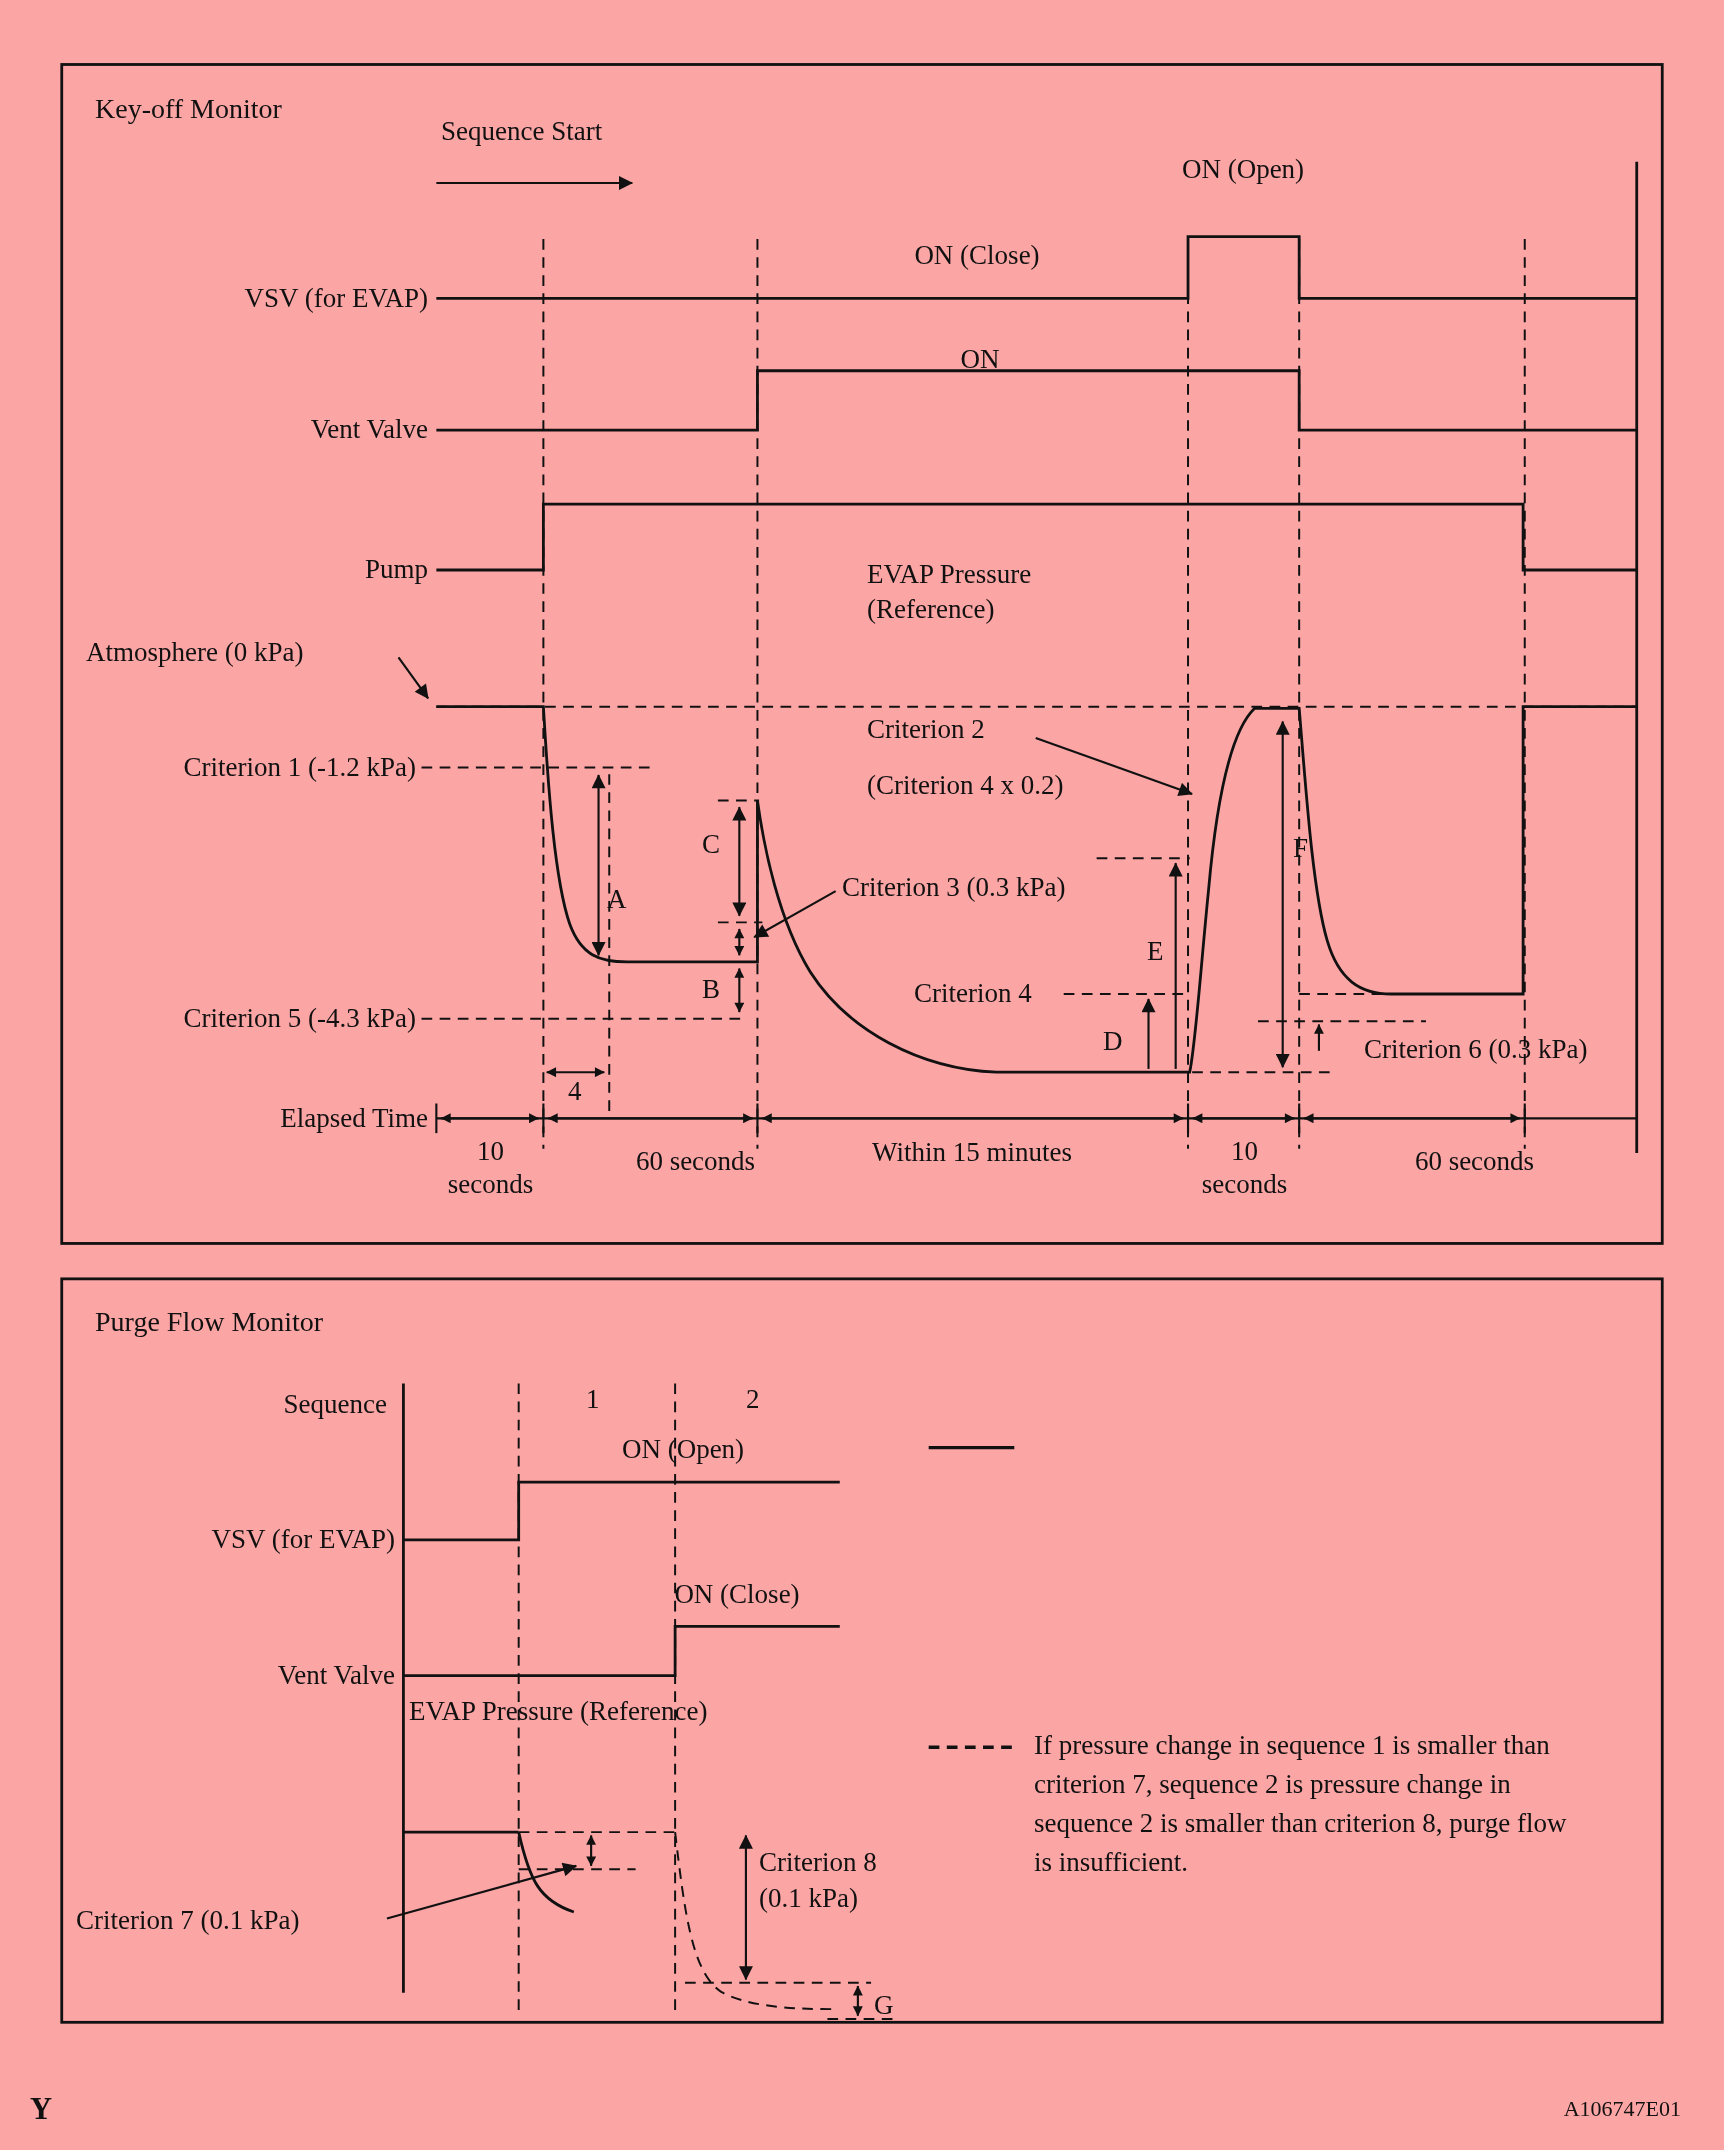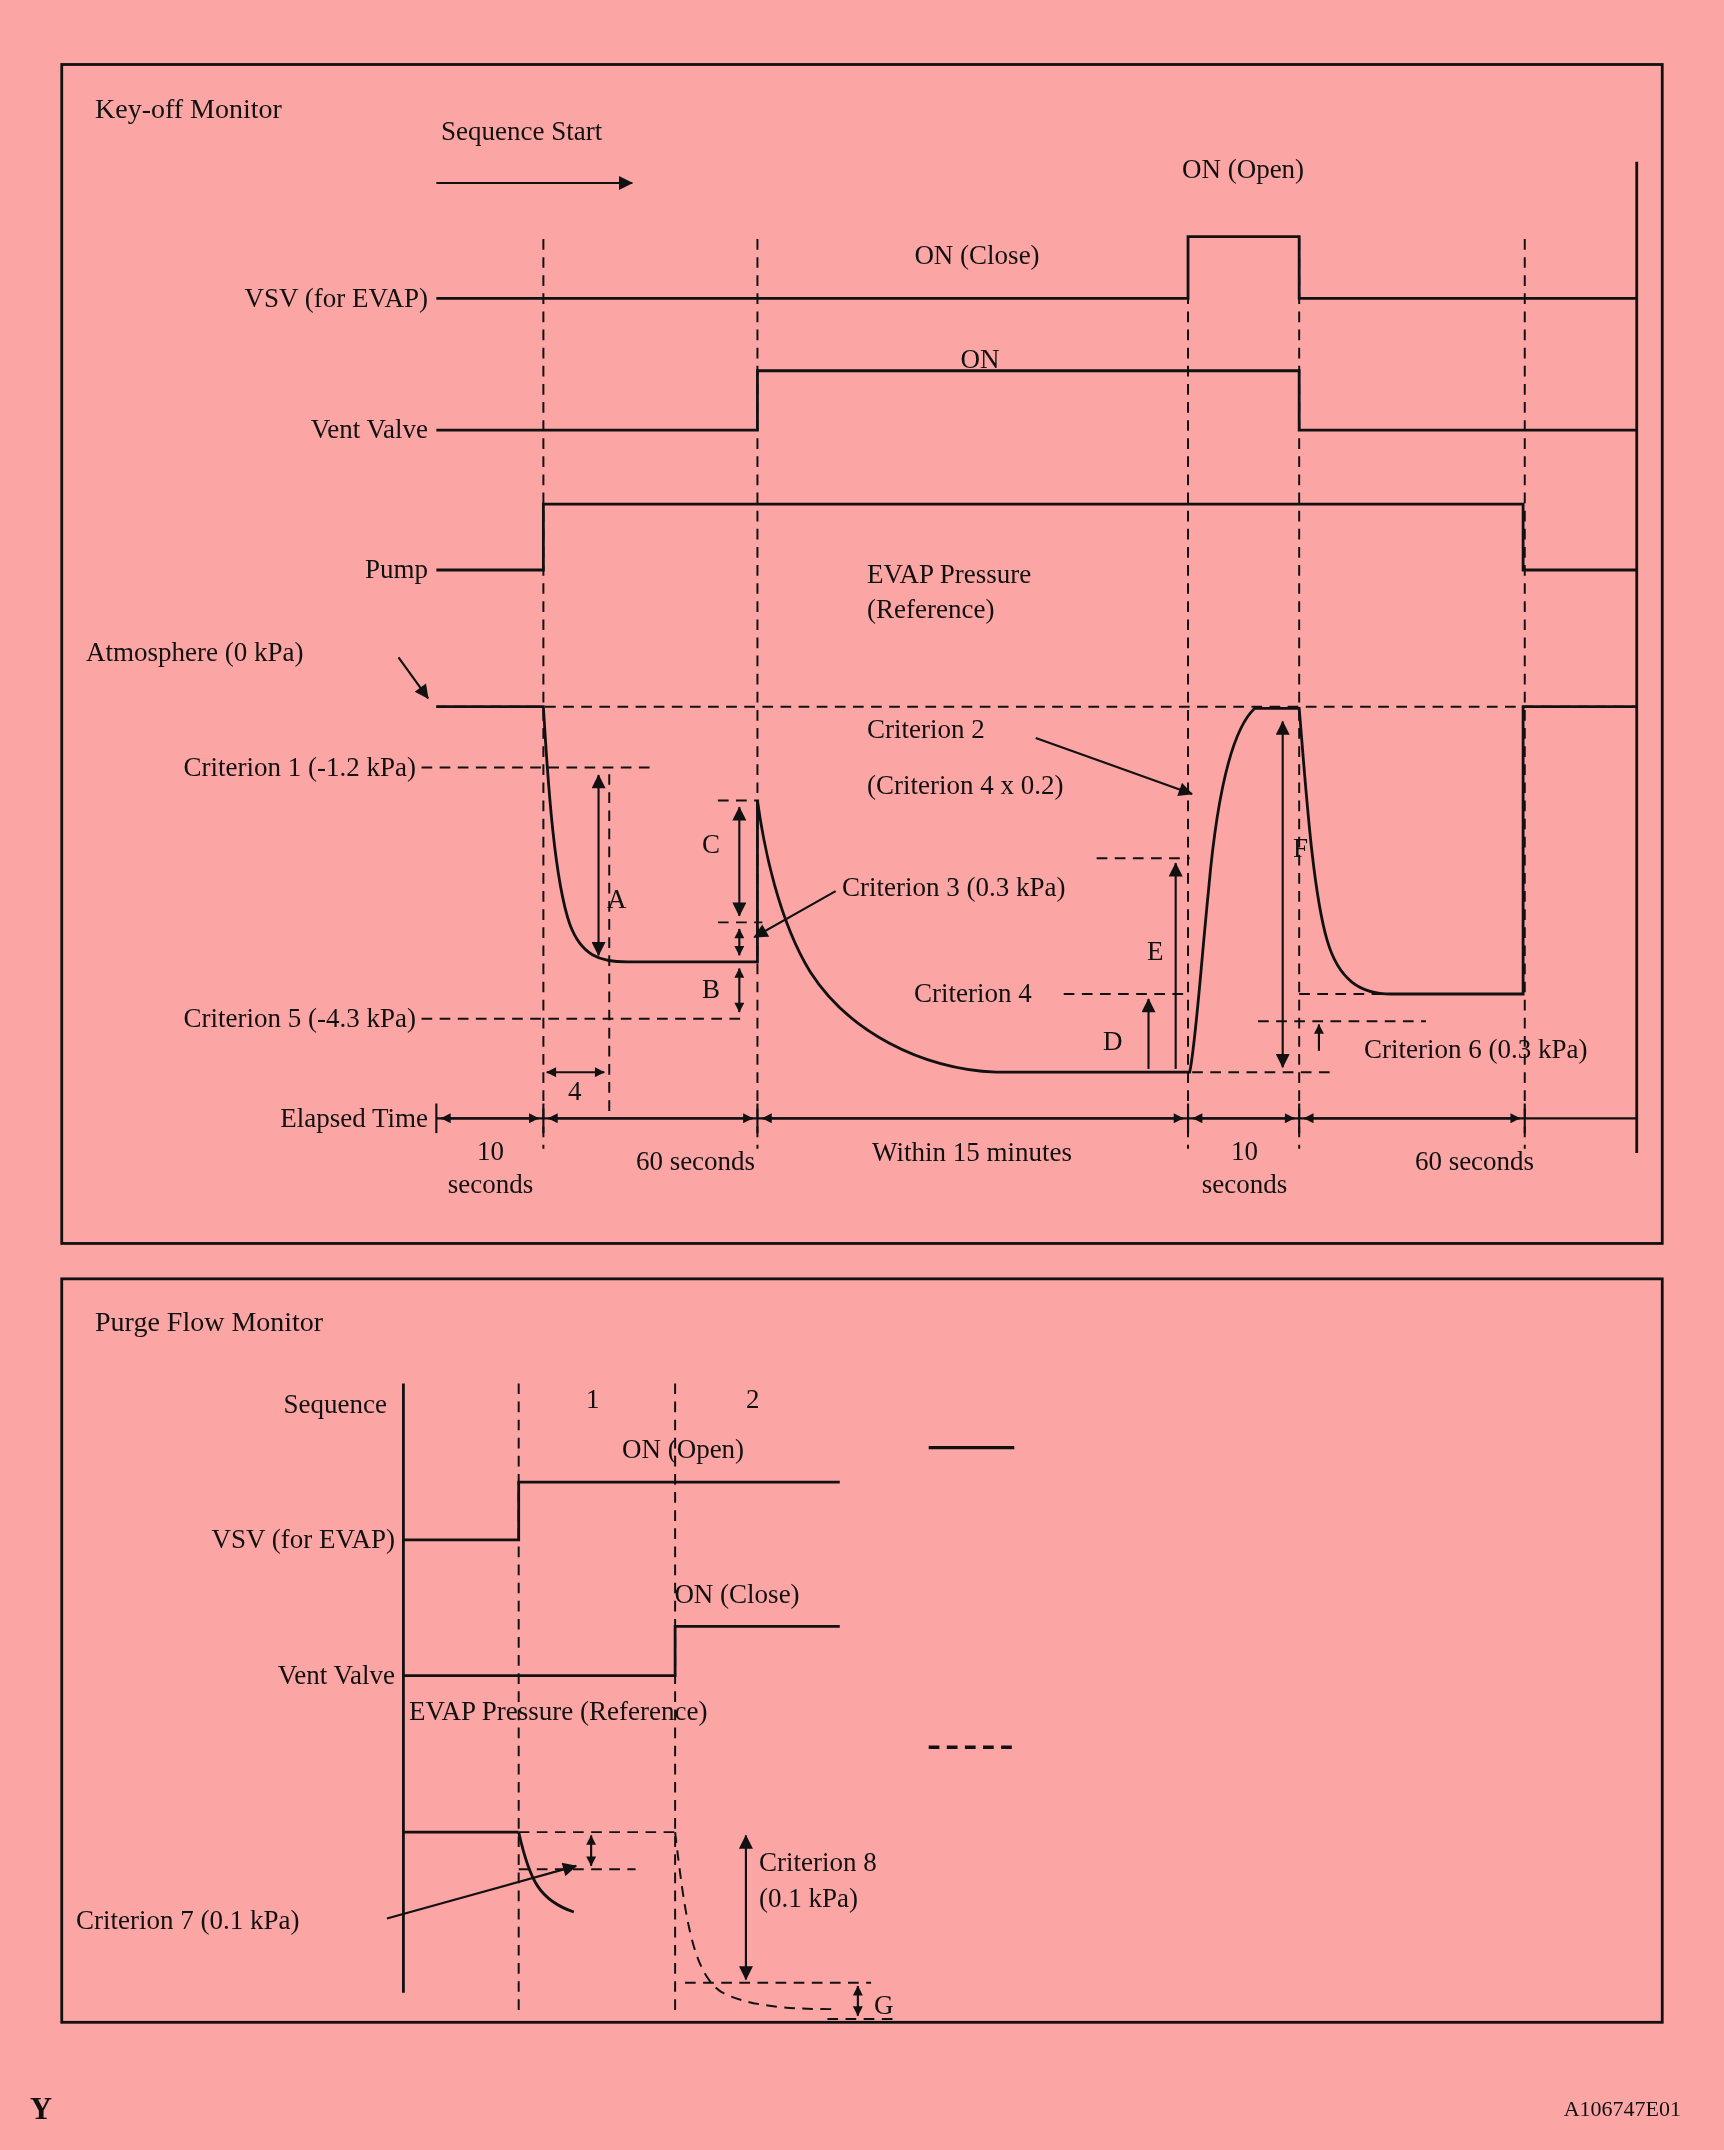--- a/index.html
+++ b/index.html
@@ -182,18 +182,19 @@
   <div class="lbl" style="left:746px;top:1383px;">2</div>
   <div class="lbl ctr" style="left:576px;top:1433px;width:214px;">ON (Open)</div>
   <div class="lbl ra" style="right:1329px;top:1523px;">VSV (for EVAP)</div>
   <div class="lbl ctr" style="left:638px;top:1578px;width:198px;">ON (Close)</div>
   <div class="lbl ra" style="right:1329px;top:1659px;">Vent Valve</div>
   <div class="lbl" style="left:409px;top:1695px;">EVAP Pressure (Reference)</div>
   <div class="lbl" style="left:76px;top:1904px;">Criterion 7 (0.1 kPa)</div>
   <div class="lbl" style="left:759px;top:1846px;">Criterion 8</div>
   <div class="lbl" style="left:759px;top:1882px;">(0.1 kPa)</div>
   <div class="lbl" style="left:874px;top:1989px;">G</div>
+  <div class="lbl wrap note" style="left:1034px;top:1726px;width:543px;">If pressure change in sequence 1 is smaller than criterion 7, sequence 2 is pressure change in sequence 2 is smaller than criterion 8, purge flow is insufficient.</div>
 
   <div class="lbl" style="left:30px;top:2091px;font-weight:bold;font-size:30.5px;">Y</div>
   <div class="lbl" style="right:43px;top:2096px;font-size:22px;">A106747E01</div>
 
 </div>
 
 
 </body></html>

